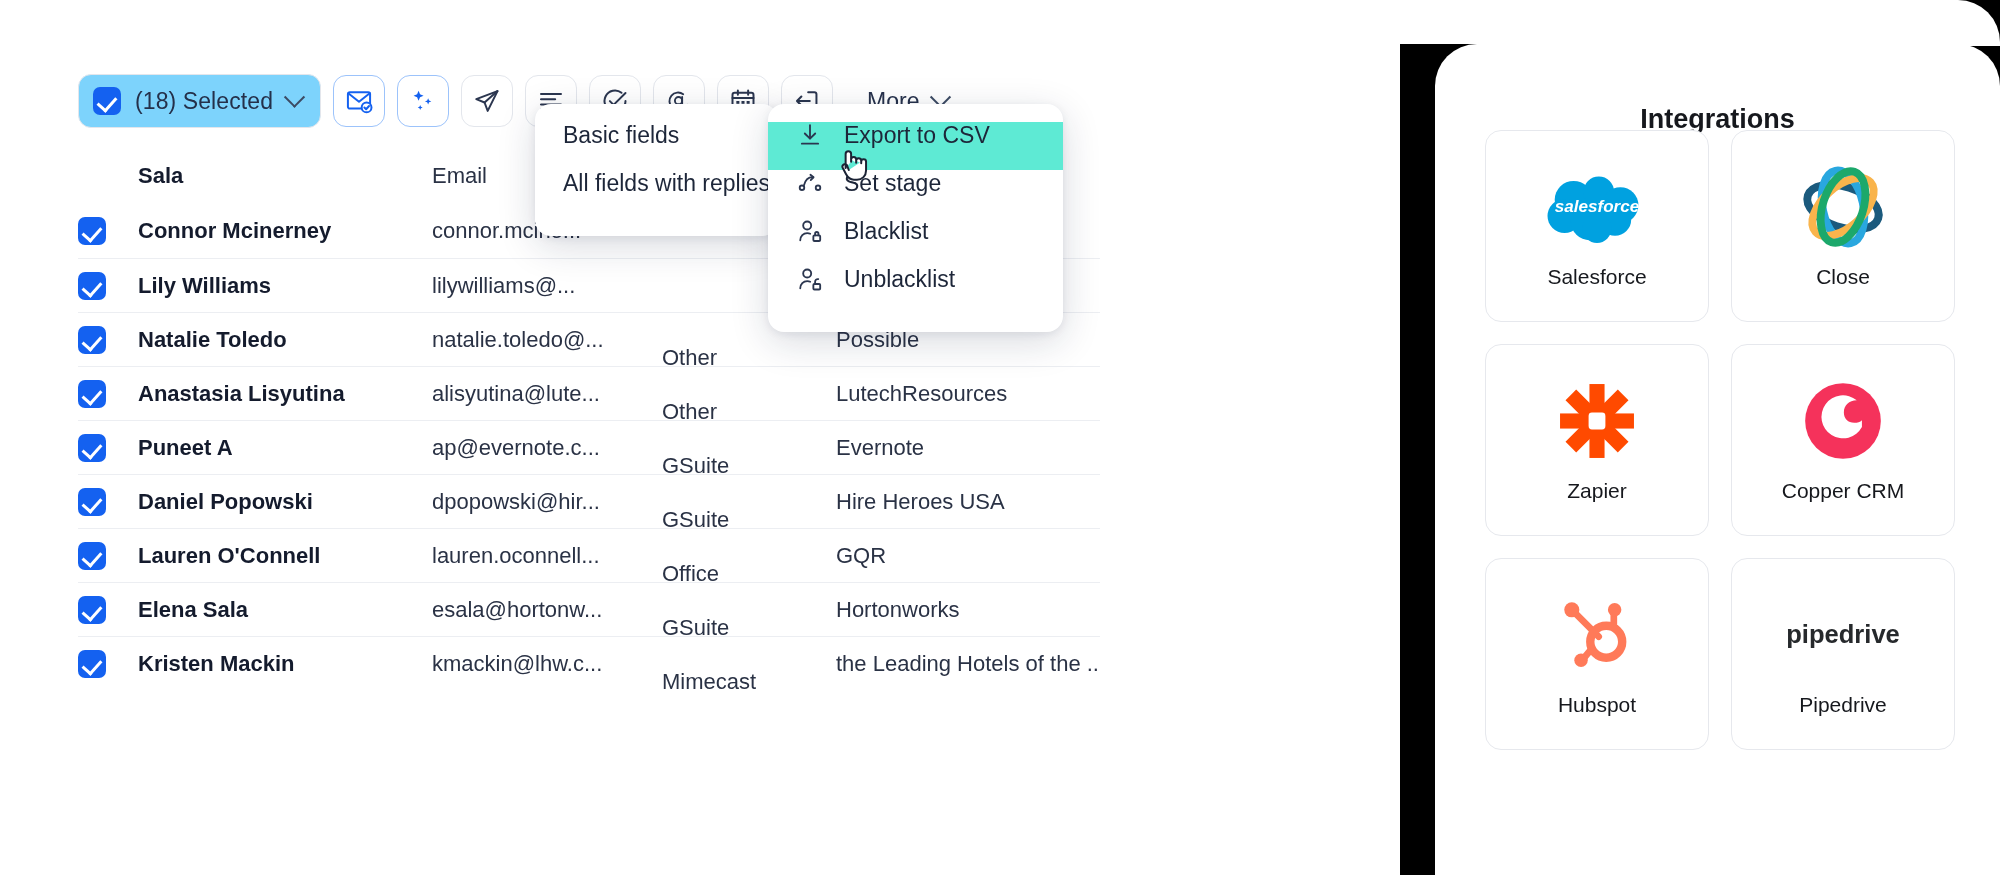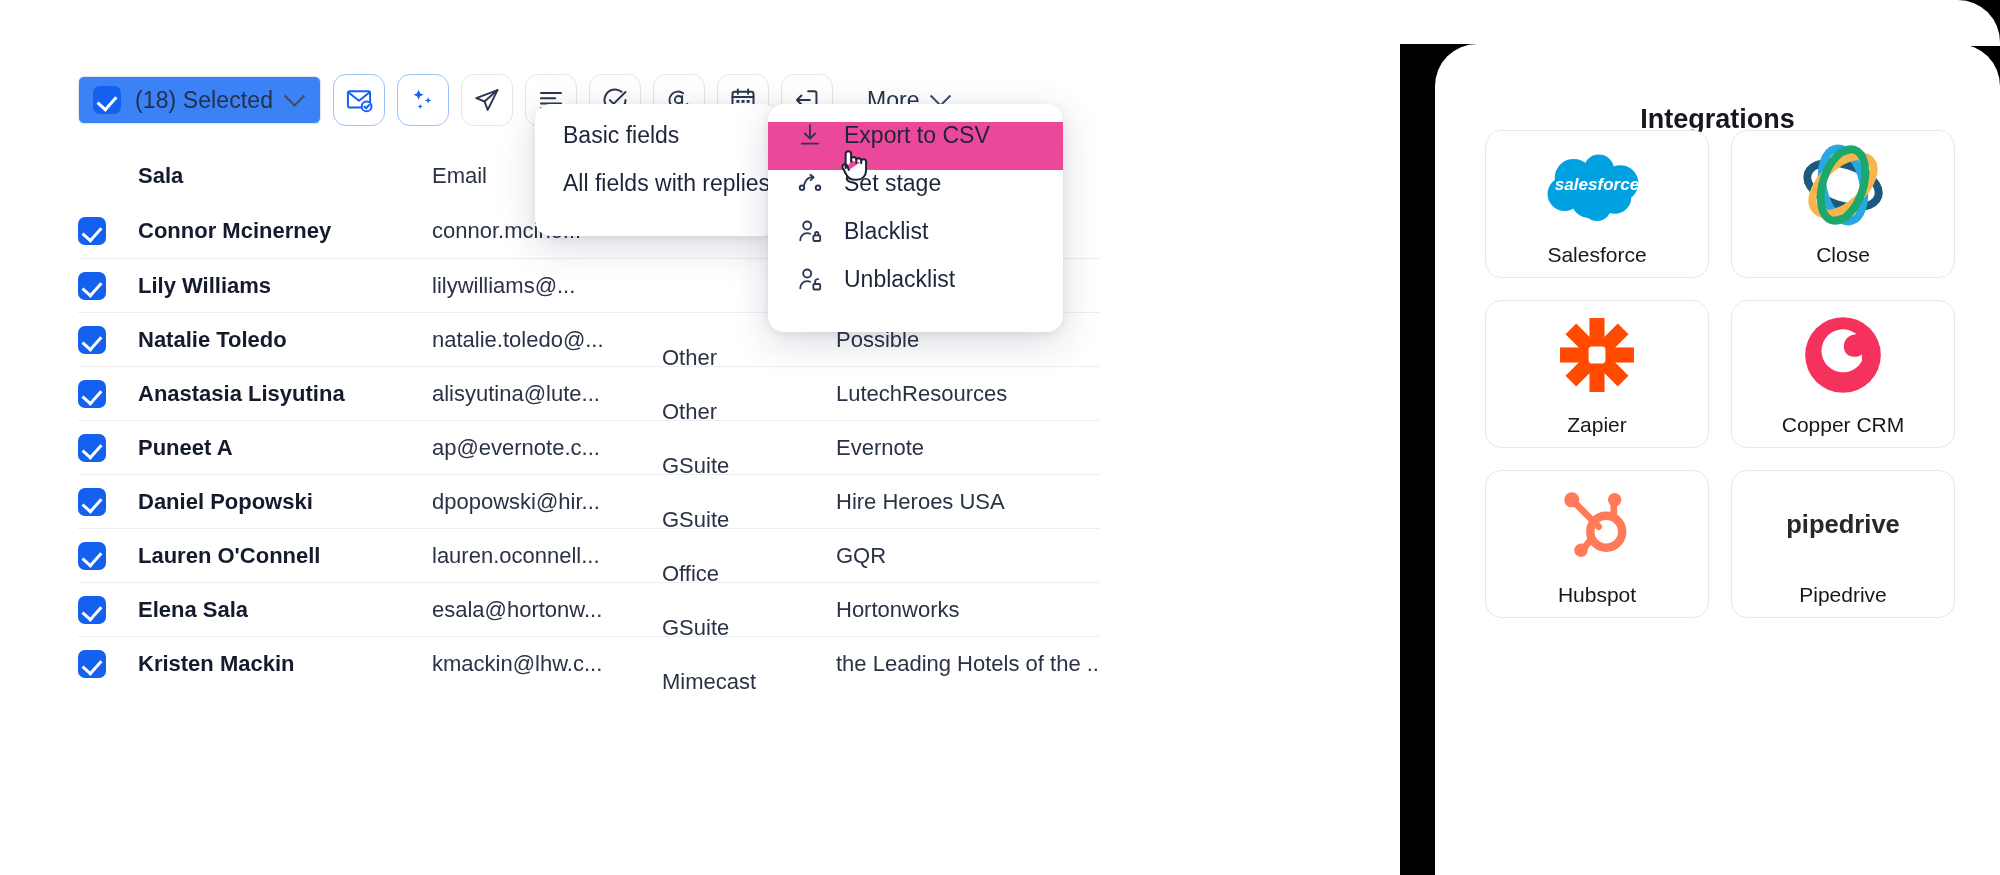--- a/index.html
+++ b/index.html
@@ -14,22 +14,22 @@
   
   #left-pane { position: absolute; left: 0; top: 0; width: 1400px; height: 875px; background:#fff; overflow:hidden; }
 
   
   #toolbar {
     position: absolute; left: 78px; top: 74px;
     display: flex; align-items: center; gap: 12px;
   }
   .sel-pill {
     display: flex; align-items: center; gap: 14px;
-    height: 48px; padding: 0 18px 0 14px;
-    border: 1.6px solid #e3e6ec; border-radius: 6px; background:#3b82f6;
+    height: 54px; padding: 0 18px 0 14px;
+    border: 1.6px solid #e3e6ec; border-radius: 13px; background:#7dd3fc;
     cursor: pointer;
   }
   .cb {
     width: 28px; height: 28px; border-radius: 7px;
     background: #1461f0; position: relative; flex: 0 0 auto;
   }
   .cb::after {
     content:""; position:absolute; left:8px; top:6px;
     width:9px; height:15px; border:3px solid #fff; border-top:none; border-left:none;
     transform: rotate(42deg);
@@ -70,42 +70,42 @@
   
   .menu {
     position:absolute; background:#fff; border-radius:16px;
     box-shadow: 0 10px 38px rgba(20,30,60,.16), 0 2px 9px rgba(20,30,60,.08);
     padding: 18px 0;
   }
   #submenu-fields { left:535px; top:104px; width:243px; }
   #menu-more { left:768px; top:104px; width:295px; }
   .mi { display:flex; align-items:flex-start; gap:20px; height:48px; padding:0 28px; cursor:pointer; }
   .mi .mlbl { font-size:23px; color:#1d2639; white-space:nowrap; }
-  .mi.hl { background:#ec4899; }
+  .mi.hl { background:#5eead4; }
   .mi .micon { width:28px; flex:0 0 28px; display:flex; align-items:center; justify-content:center; }
 
   
   #cursor { position:absolute; left:836px; top:146px; width:34px; height:40px; pointer-events:none; }
 
   
   #right-black { position:absolute; left:1400px; top:44px; width:600px; height:831px; background:#000; border-radius:0; }
   #right-panel {
     position:absolute; left:1435px; top:44px; width:565px; height:831px;
     background:#fff; border-top-left-radius:42px; border-top-right-radius:42px;
     overflow:hidden;
   }
   #right-corner-tr { position:absolute; right:0; top:0; width:46px; height:46px; background:#000; z-index:1; }
   #right-corner-tr::after{ content:""; position:absolute; right:0; top:0; width:46px; height:46px;
      background:#fff; border-top-right-radius:42px; }
   #integ-title { position:absolute; left:0; top:60px; width:100%; text-align:center;
      font-size:27px; color:#16181d; font-weight:700; }
   #integ-grid { position:absolute; left:50px; top:86px; width:470px;
      display:grid; grid-template-columns: 1fr 1fr; gap:22px 22px; }
   .icard {
-    height:148px; border:1.6px solid #e6e8ed; border-radius:16px; background:#fff;
+    height:192px; border:1.6px solid #e6e8ed; border-radius:16px; background:#fff;
     display:flex; flex-direction:column; align-items:center; justify-content:center; gap:14px; cursor:pointer;
   }
   .icard .logo { height:88px; display:flex; align-items:center; justify-content:center; }
   .icard .cname { font-size:21px; color:#16181d; }
 </style>
 </head>
 <body>
 
 <div id="root">
 

